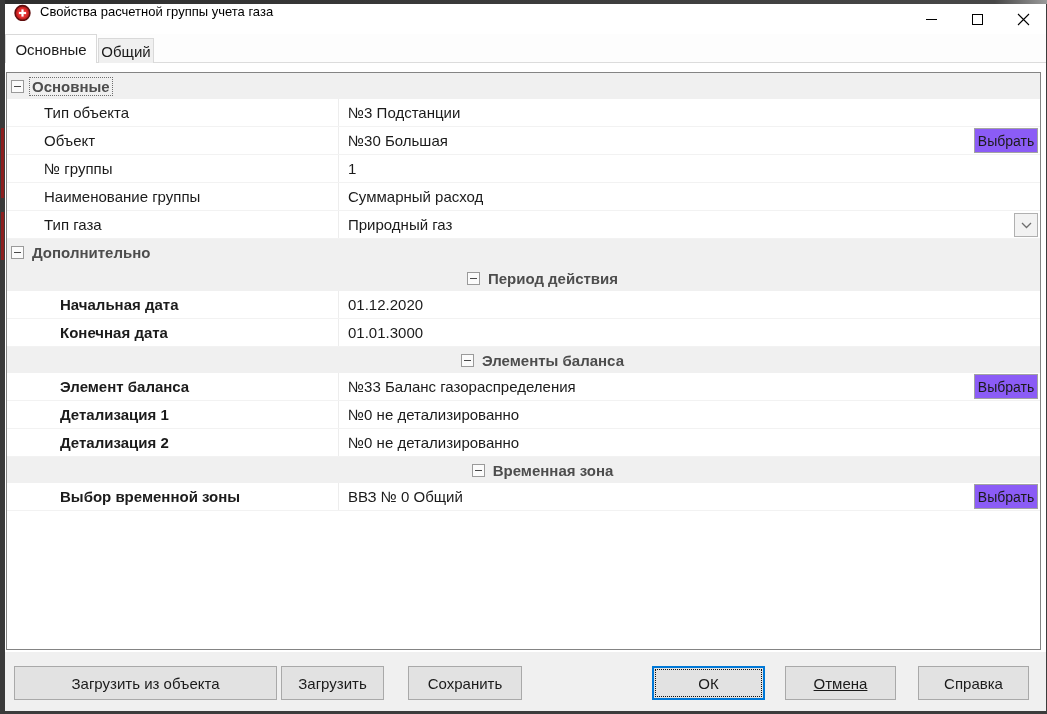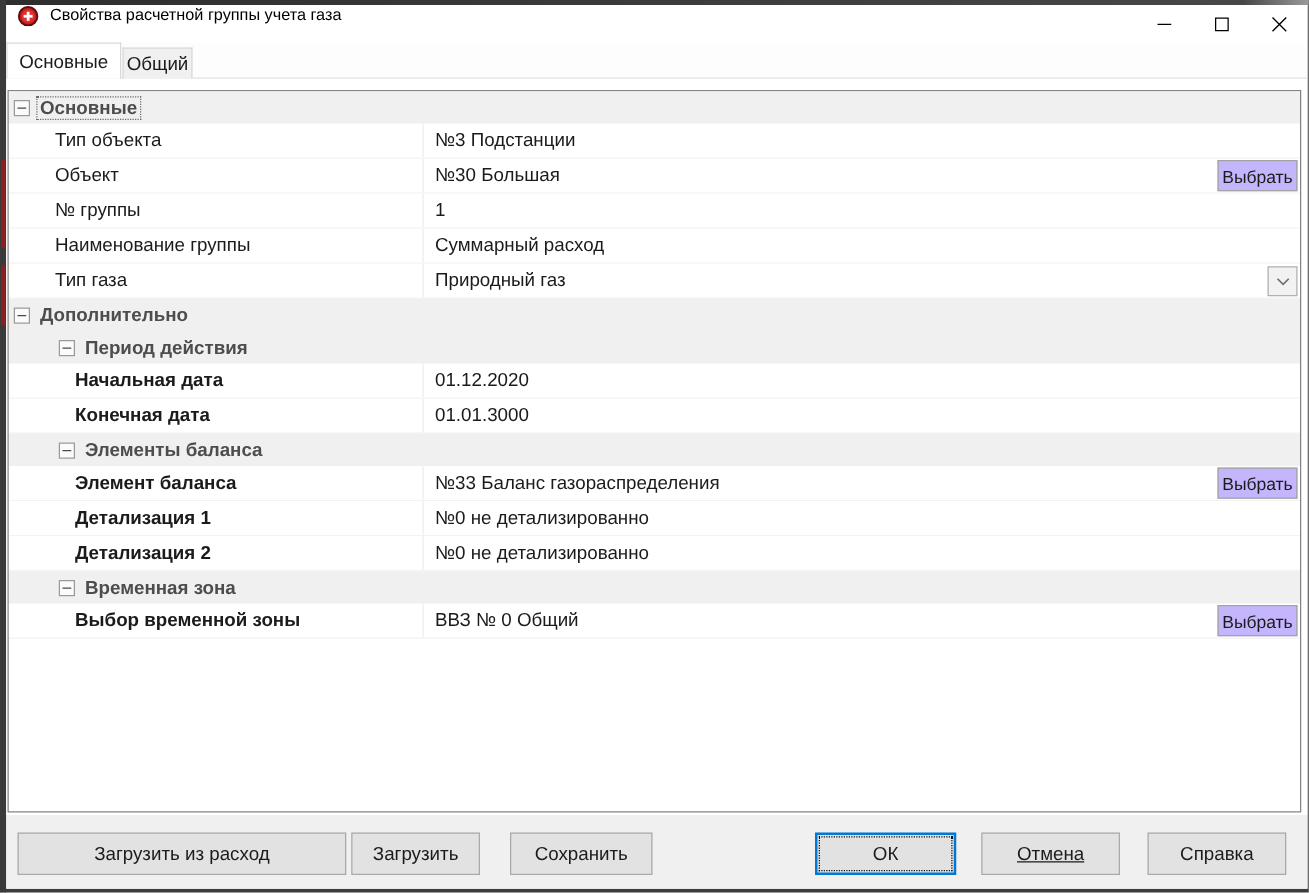--- a/index.html
+++ b/index.html
@@ -44,21 +44,21 @@
 
   
   .page { flex: 1 1 auto; background: #fff; position: relative; }
   .prop-grid {
     position: absolute; left: 1px; right: 5px; top: 9px; bottom: 2px;
     border: 1px solid #848484; background: #fff; overflow: hidden;
   }
   .row { display: flex; align-items: center; }
   .row.group { height: 26px; background: #f0f0f0; }
   .row.group.lvl0 { padding-left: 4px; }
-  .row.group.lvl1 { padding-left: 40px; }
+  .row.group.lvl1 { padding-left: 40px; justify-content: center; }
   .expand-box {
     width: 13px; height: 13px; border: 1px solid #9a9a9a; background: #fbfbfb;
     position: relative; flex: 0 0 auto; cursor: default;
   }
   .expand-box::after { content: ""; position: absolute; left: 2px; right: 2px; top: 5px; height: 1px; background: #4a4a4a; }
   .group-label { margin-left: 6px; font-weight: bold; font-size: 15px; color: #4d4d4d; white-space: nowrap; padding: 0 2px; }
   .group-label.focused { outline: 1px dotted #6e6e6e; }
 
   .row.item { height: 28px; background: #fff; border-bottom: 1px solid #f2f2f2; }
   .name-cell {
@@ -67,21 +67,21 @@
     border-right: 1px solid #ededed;
   }
   .row.item.lvl1 .name-cell { padding-left: 37px; }
   .row.item.lvl2 .name-cell { padding-left: 53px; font-weight: bold; }
   .value-cell {
     flex: 1 1 auto; align-self: stretch; position: relative; display: flex; align-items: center;
     padding-left: 9px; font-size: 15px; color: #1b1b1b; white-space: nowrap; overflow: hidden;
   }
   .row-button {
     position: absolute; right: 2px; top: 1px; height: 25px; width: 64px;
-    background: #c4b5fd; border: 1px solid #a3a3a3; font-family: inherit;
+    background: #8b5cf6; border: 1px solid #a3a3a3; font-family: inherit;
     font-size: 14px; color: #1b1b1b; padding: 0; cursor: default;
   }
   .dropdown-button {
     position: absolute; right: 2px; top: 2px; width: 24px; height: 24px;
     background: #f2f2f2; border: 1px solid #b0b0b0;
     display: flex; align-items: center; justify-content: center; cursor: default;
   }
 
   
   .footer { height: 59px; flex: 0 0 auto; background: #f0f0f0; position: relative; }
@@ -229,21 +229,21 @@
           <div class="name-cell">Выбор временной зоны</div>
           <div class="value-cell">
             <span>ВВЗ № 0 Общий</span>
             <button class="row-button">Выбрать</button>
           </div>
         </div>
       </div>
   </div>
 
   <div class="footer">
-    <button id="btn-load-group">Загрузить из расход</button>
+    <button id="btn-load-group">Загрузить из объекта</button>
     <button id="btn-load">Загрузить</button>
     <button id="btn-ok">ОК</button>
     <button id="btn-save">Сохранить</button>
     <button id="btn-cancel">Отмена</button>
     <button id="btn-help">Справка</button>
   </div>
 
 </div>
 
 </body></html>

